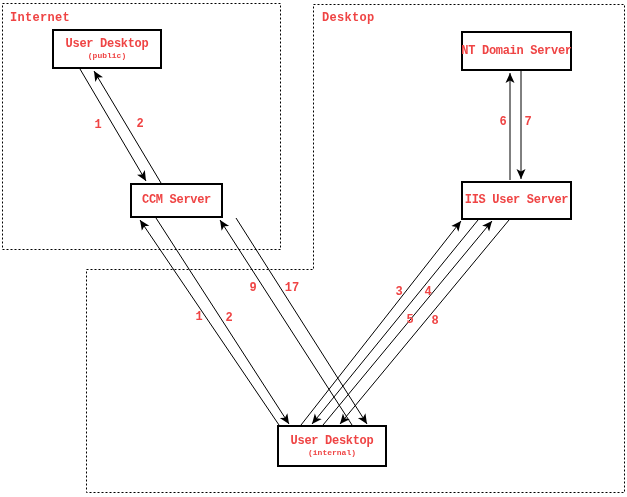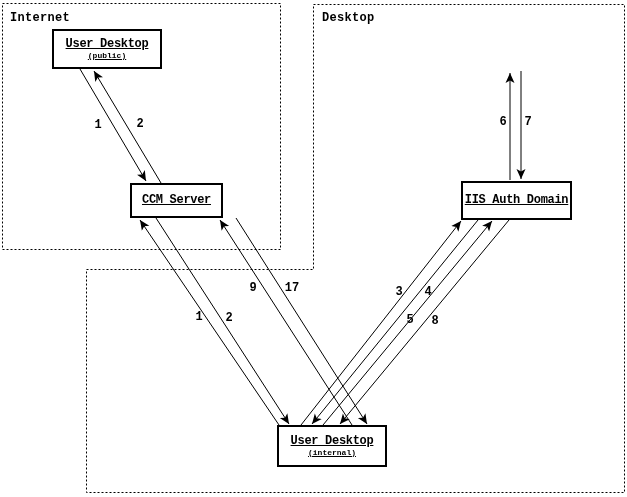--- a/index.html
+++ b/index.html
@@ -1,41 +1,40 @@
 <!DOCTYPE html>
 <html><head>
 <meta charset="utf-8">
 <style>
   html,body{margin:0;padding:0;background:#ffffff;}
   .diagram{
     position:relative;
     width:627px;height:497px;
     background:#ffffff;
     font-family:"Liberation Mono","DejaVu Sans Mono",monospace;
-    color:#000000;
+    color:#ef4444;
     overflow:hidden;
   }
   .diagram svg{position:absolute;left:0;top:0;}
   .zone-label{
     position:absolute;
     font:bold 12px "Liberation Mono","DejaVu Sans Mono",monospace;
     letter-spacing:0.3px;
     white-space:nowrap;
   }
   .node{
     position:absolute;
     box-sizing:border-box;
     border:2px solid #000000;
     background:#ffffff;
     display:flex;
     flex-direction:column;
     align-items:center;
     justify-content:center;
     text-align:right;
-    text-decoration:underline;
   }
   .node-title{
     font:bold 12px "Liberation Mono","DejaVu Sans Mono",monospace;
     letter-spacing:-0.3px;
     line-height:13px;
     white-space:nowrap;
   }
   .node-sub{
     font:bold 8px "Liberation Mono","DejaVu Sans Mono",monospace;
     line-height:10px;
@@ -85,23 +84,26 @@
 
   <div class="node" style="left:52px;top:29px;width:110px;height:40px">
     <div class="node-title">User Desktop</div>
     <div class="node-sub">(public)</div>
   </div>
 
   <div class="node" style="left:130px;top:183px;width:93px;height:35px">
     <div class="node-title">CCM Server</div>
   </div>
 
+  <div class="node" style="left:461px;top:31px;width:111px;height:40px">
+    <div class="node-title">NT Domain Server</div>
+  </div>
 
   <div class="node" style="left:461px;top:181px;width:111px;height:39px">
-    <div class="node-title">IIS Auth Domain</div>
+    <div class="node-title">IIS User Server</div>
   </div>
 
   <div class="node" style="left:277px;top:425px;width:110px;height:42px">
     <div class="node-title">User Desktop</div>
     <div class="node-sub">(internal)</div>
   </div>
 
   <span class="step" style="left:98px;top:125px">1</span>
   <span class="step" style="left:140px;top:124px">2</span>
   <span class="step" style="left:199px;top:317px">1</span>

